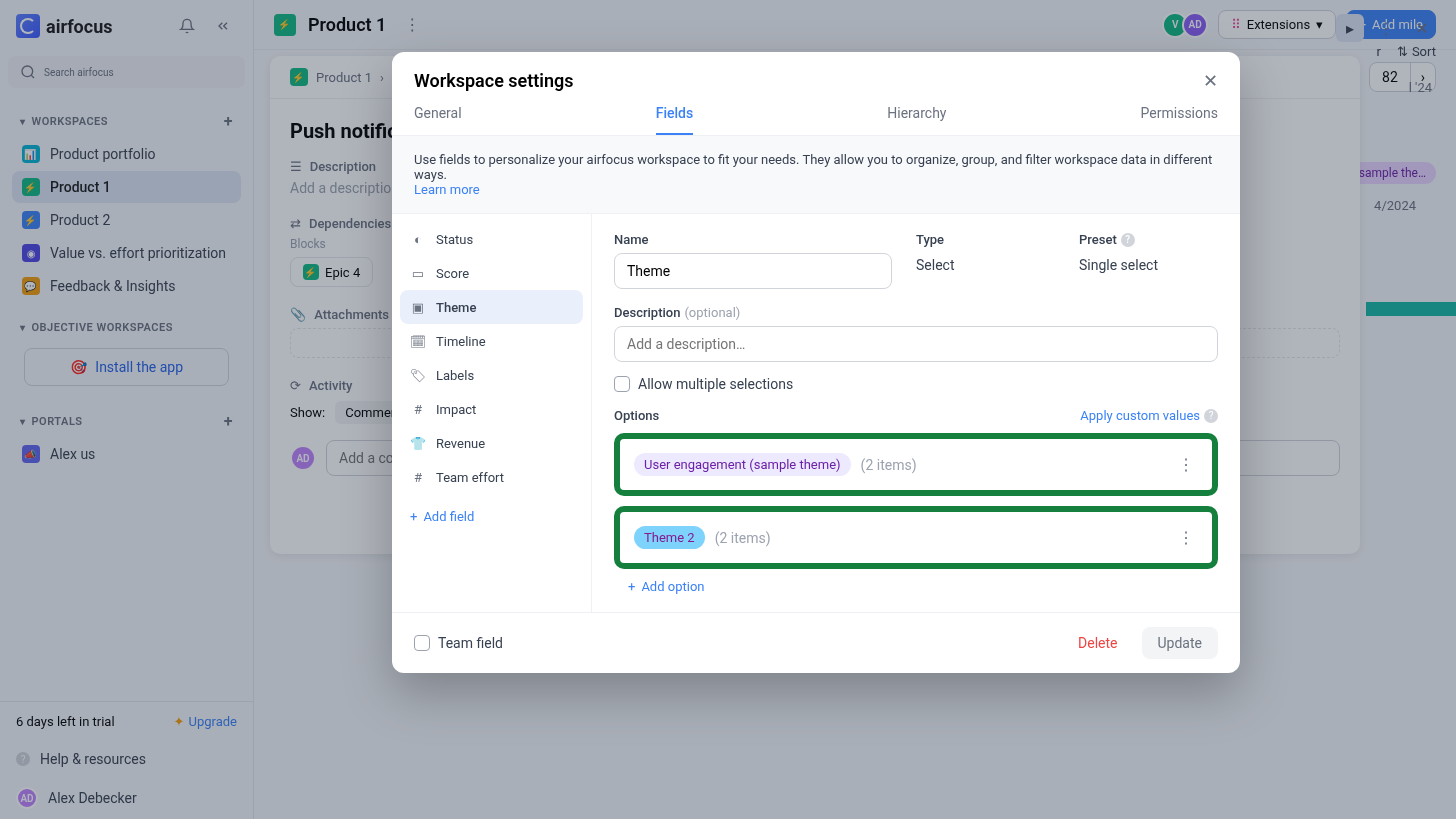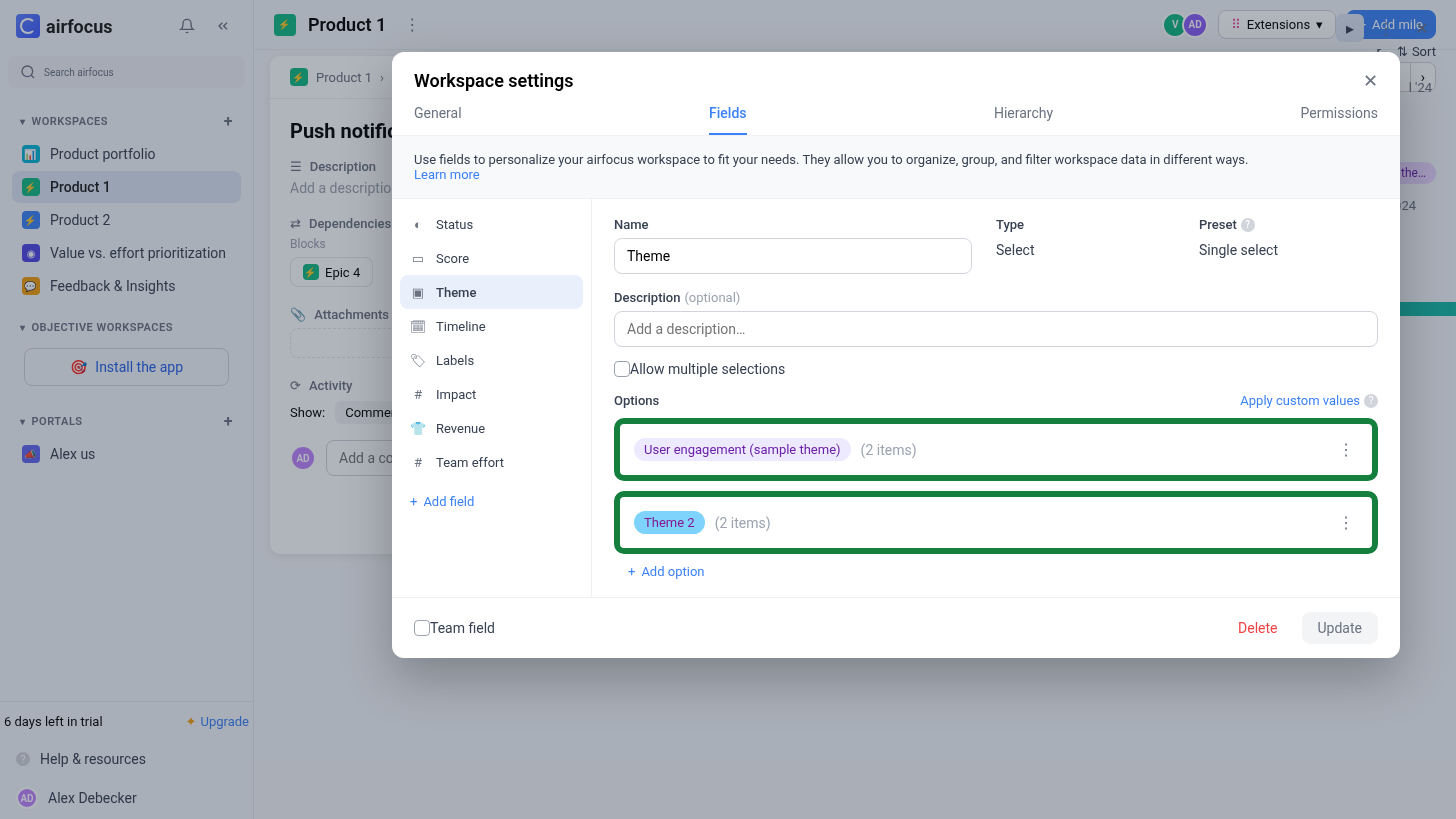--- a/index.html
+++ b/index.html
@@ -15,21 +15,21 @@
 .icon-btn { width: 28px; height: 28px; display: flex; align-items: center; justify-content: center; border-radius: 6px; cursor: pointer; color: #6b7280; }
 .search-box { margin: 4px 8px 12px; display: flex; align-items: center; gap: 8px; padding: 8px 12px; background: #eef0f4; border-radius: 8px; color: #6b7280; font-size: 10px; }
 .sidebar-section { padding: 6px 12px; }
 .section-header { display: flex; align-items: center; justify-content: space-between; padding: 6px 8px; font-size: 11px; font-weight: 600; color: #6b7280; letter-spacing: 0.5px; text-transform: uppercase; cursor: pointer; }
 .section-header .chev { font-size: 10px; margin-right: 6px; }
 .ws-item { display: flex; align-items: center; gap: 10px; padding: 7px 10px; border-radius: 8px; font-size: 14px; color: #374151; cursor: pointer; margin: 1px 0; }
 .ws-item.active { background: #dce5f4; color: #1a1a1a; font-weight: 500; }
 .ws-icon { width: 18px; height: 18px; border-radius: 4px; display: flex; align-items: center; justify-content: center; font-size: 10px; color: white; }
 .install-btn { margin: 8px 12px; padding: 10px; border: 1px solid #d1d5db; border-radius: 8px; display: flex; align-items: center; justify-content: center; gap: 8px; font-size: 14px; color: #2563eb; cursor: pointer; }
 .sidebar-footer { margin-top: auto; border-top: 1px solid #e2e5ea; }
-.trial-row { display: flex; align-items: center; justify-content: space-between; padding: 12px 4px; font-size: 13px; }
+.trial-row { display: flex; align-items: center; justify-content: space-between; padding: 12px 16px; font-size: 13px; }
 .upgrade-link { color: #3b82f6; display: flex; align-items: center; gap: 4px; }
 .footer-item { display: flex; align-items: center; gap: 10px; padding: 10px 16px; font-size: 14px; color: #374151; cursor: pointer; }
 
 
 .main { position: absolute; left: 254px; top: 0; right: 0; height: 100%; background: #f5f7fa; }
 .header { display: flex; align-items: center; padding: 10px 20px; gap: 12px; border-bottom: 1px solid #e8ebee; }
 .header .ws-icon { width: 22px; height: 22px; }
 .header-title { font-size: 18px; font-weight: 600; }
 .header-right { margin-left: auto; display: flex; align-items: center; gap: 10px; }
 .avatar-stack { display: flex; }
@@ -53,21 +53,21 @@
 .date-text { position: absolute; right: 40px; top: 198px; font-size: 13px; color: #6b7280; }
 .gantt-bar { position: absolute; right: 0; top: 302px; width: 90px; height: 14px; background: #14b8a6; }
 .filter-sort { position: absolute; right: 20px; top: 44px; display: flex; gap: 16px; font-size: 13px; color: #374151; }
 .topright-extras { position: absolute; right: 20px; top: 14px; display:flex; gap:8px; align-items:center;}
 .icon-pill { width: 28px; height: 28px; border-radius: 6px; display:flex; align-items:center; justify-content:center; background: #dce5f4; color:#374151; }
 
 
 .overlay { position: absolute; inset: 0; background: rgba(30, 41, 59, 0.35); }
 
 
-.modal { position: absolute; left: 392px; top: 52px; width: 1008px; background: white; border-radius: 12px; box-shadow: 0 20px 50px rgba(0,0,0,0.25); overflow: hidden; }
+.modal { position: absolute; left: 392px; top: 52px; width: 848px; background: white; border-radius: 12px; box-shadow: 0 20px 50px rgba(0,0,0,0.25); overflow: hidden; }
 .modal-header { display: flex; align-items: center; justify-content: space-between; padding: 18px 22px 0; }
 .modal-title { font-size: 18px; font-weight: 600; }
 .close-x { font-size: 18px; color: #6b7280; cursor: pointer; }
 .modal-tabs { display: flex; gap: 22px; padding: 14px 22px 0; border-bottom: 1px solid #eef0f4; font-size: 14px; justify-content: space-between; }
 .tab { padding-bottom: 12px; color: #6b7280; cursor: pointer; border-bottom: 2px solid transparent; }
 .tab.active { color: #3b82f6; border-bottom-color: #3b82f6; font-weight: 500; }
 .modal-hint { padding: 16px 22px; font-size: 13px; color: #374151; background: #f8f9fb; border-bottom: 1px solid #eef0f4; }
 .modal-hint a { color: #3b82f6; text-decoration: none; }
 .modal-body { display: flex; }
 .field-list { width: 200px; border-right: 1px solid #eef0f4; padding: 8px; }
@@ -75,21 +75,21 @@
 .field-item.active { background: #eaf0fb; font-weight:500;}
 .field-icon { width: 16px; height: 16px; display:flex; align-items:center; justify-content:center; color:#6b7280; font-size:13px; }
 .add-field { color: #3b82f6; display: flex; align-items: center; gap: 6px; margin-top:6px; padding:9px 10px; font-size:13px; cursor:pointer;}
 .field-detail { flex: 1; padding: 18px 22px; }
 .field-row { display: flex; gap: 24px; margin-bottom: 16px; }
 .field-col { flex:1; }
 .label { font-size: 13px; color: #374151; font-weight: 500; margin-bottom: 6px; display:flex; align-items:center; gap:4px;}
 .label .opt { color: #9ca3af; font-weight:400; }
 .text-input { width: 100%; padding: 9px 12px; border: 1px solid #d1d5db; border-radius: 8px; font-size: 14px; }
 .static-val { font-size: 14px; color: #374151; }
-.checkbox-row { display: flex; align-items: center; gap: 0; font-size: 14px; color: #374151; margin-bottom:16px; }
+.checkbox-row { display: flex; align-items: center; gap: 8px; font-size: 14px; color: #374151; margin-bottom:16px; }
 .checkbox { width: 16px; height: 16px; border: 1.5px solid #9ca3af; border-radius: 4px; }
 .options-header { display: flex; justify-content: space-between; align-items:center; margin-bottom:10px;}
 .apply-link { color:#3b82f6; font-size:13px; display:flex; align-items:center; gap:4px; }
 .option-card { border: 6px solid #15803d; border-radius: 10px; padding: 12px 14px; display:flex; align-items:center; justify-content:space-between; margin-bottom:10px; }
 .option-left { display:flex; align-items:center; gap:10px;}
 .option-chip { padding: 4px 10px; border-radius: 12px; font-size: 13px; }
 .chip-purple { background:#ede9fe; color:#6b21a8; }
 .chip-pink { background:#7dd3fc; color:#86198f; }
 .item-count { color:#9ca3af; font-size:14px; }
 .kebab { color:#6b7280; cursor:pointer; padding:4px;}

